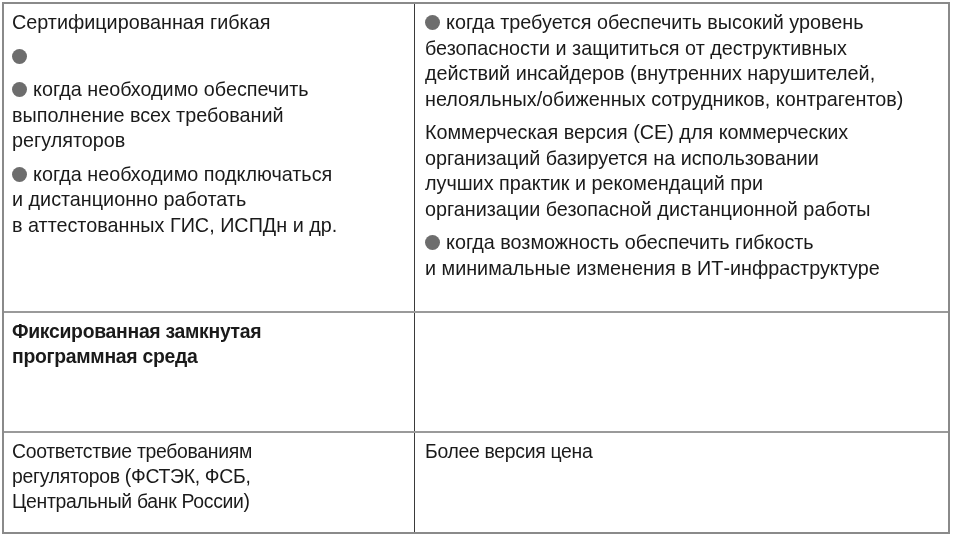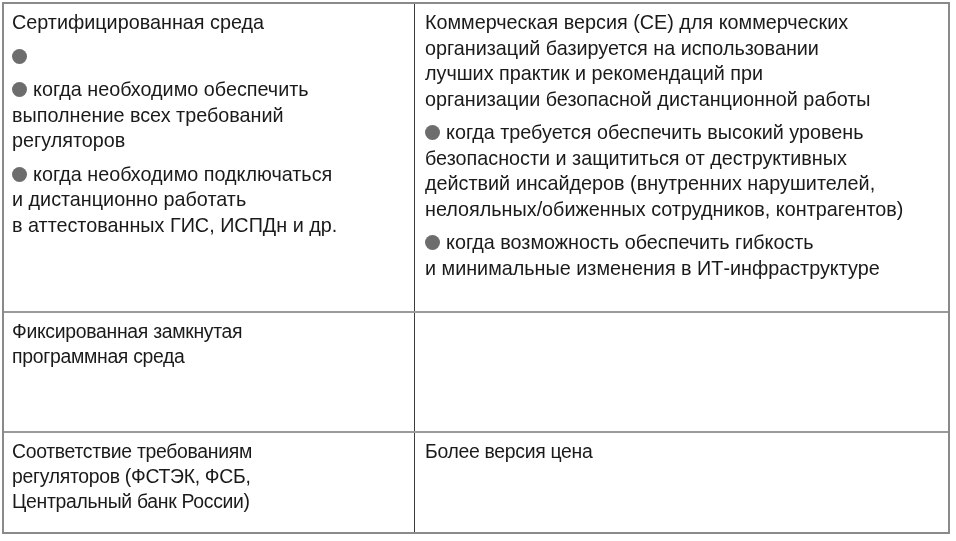--- a/index.html
+++ b/index.html
@@ -6,58 +6,58 @@
   body { width: 956px; height: 541px; position: relative; overflow: hidden;
          font-family: "Liberation Sans", sans-serif; color: #1a1a1a; }
   .tbl { position: absolute; left: 2px; top: 2px; width: 948px; height: 532px;
          border: 2px solid #8a8a8a; box-sizing: border-box; }
   .vline { position: absolute; left: 410px; top: 0; bottom: 0; width: 1px; background: #3a3a3a; }
   .hline { position: absolute; left: 0; right: 0; height: 2px; background: #9a9a9a; }
   .cell { position: absolute; box-sizing: border-box; padding: 6px 8px 0 8px; }
   .c-left { left: 0; width: 410px; }
   .c-right { left: 411px; right: 0; padding-left: 10px; }
   .r1 { top: 0; height: 307px; }
-  .r2 { top: 309px; height: 118px; }
+  .r2 { top: 309px; height: 118px; font-weight: bold; }
   .r3 { top: 429px; height: 80px; }
   p { margin: 0; font-size: 19.4px; line-height: 24.8px; }
   .r1 p { font-size: 19.8px; line-height: 25.5px; }
   .para { margin-bottom: 8px; }
   .bullet { display: inline-block; width: 15px; height: 15px; border-radius: 50%;
             background: #6d6d6d; margin-right: 6px; vertical-align: -1px; }
   .r2 p, .r3 p { letter-spacing: -0.3px; }
   .nl { white-space: pre-line; }
 </style>
 </head>
 <body>
 
 <div class="tbl">
   <div class="vline"></div>
   <div class="hline" style="top:307px"></div>
   <div class="hline" style="top:427px"></div>
 
   <div class="cell c-left r1">
-    <p class="para nl">Сертифицированная среда</p>
+    <p class="para nl">Сертифицированная гибкая</p>
     <p class="para"><span class="bullet"></span></p>
     <p class="para"><span class="bullet"></span><span class="nl">когда необходимо обеспечить
 выполнение всех требований
 регуляторов</span></p>
     <p class="para"><span class="bullet"></span><span class="nl">когда необходимо подключаться
 и дистанционно работать
 в аттестованных ГИС, ИСПДн и др.</span></p>
   </div>
 
   <div class="cell c-right r1">
+    <p class="para"><span class="bullet"></span><span class="nl">когда требуется обеспечить высокий уровень
+безопасности и защититься от деструктивных
+действий инсайдеров (внутренних нарушителей,
+нелояльных/обиженных сотрудников, контрагентов)</span></p>
     <p class="para nl">Коммерческая версия (СЕ)  для коммерческих
 организаций базируется на использовании
 лучших практик и рекомендаций при
 организации безопасной дистанционной работы</p>
-    <p class="para"><span class="bullet"></span><span class="nl">когда требуется обеспечить высокий уровень
-безопасности и защититься от деструктивных
-действий инсайдеров (внутренних нарушителей,
-нелояльных/обиженных сотрудников, контрагентов)</span></p>
     <p class="para"><span class="bullet"></span><span class="nl">когда возможность обеспечить гибкость
 и минимальные изменения в ИТ-инфраструктуре</span></p>
   </div>
 
   <div class="cell c-left r2">
     <p class="nl">Фиксированная замкнутая
 программная среда</p>
   </div>
 
   <div class="cell c-left r3">

